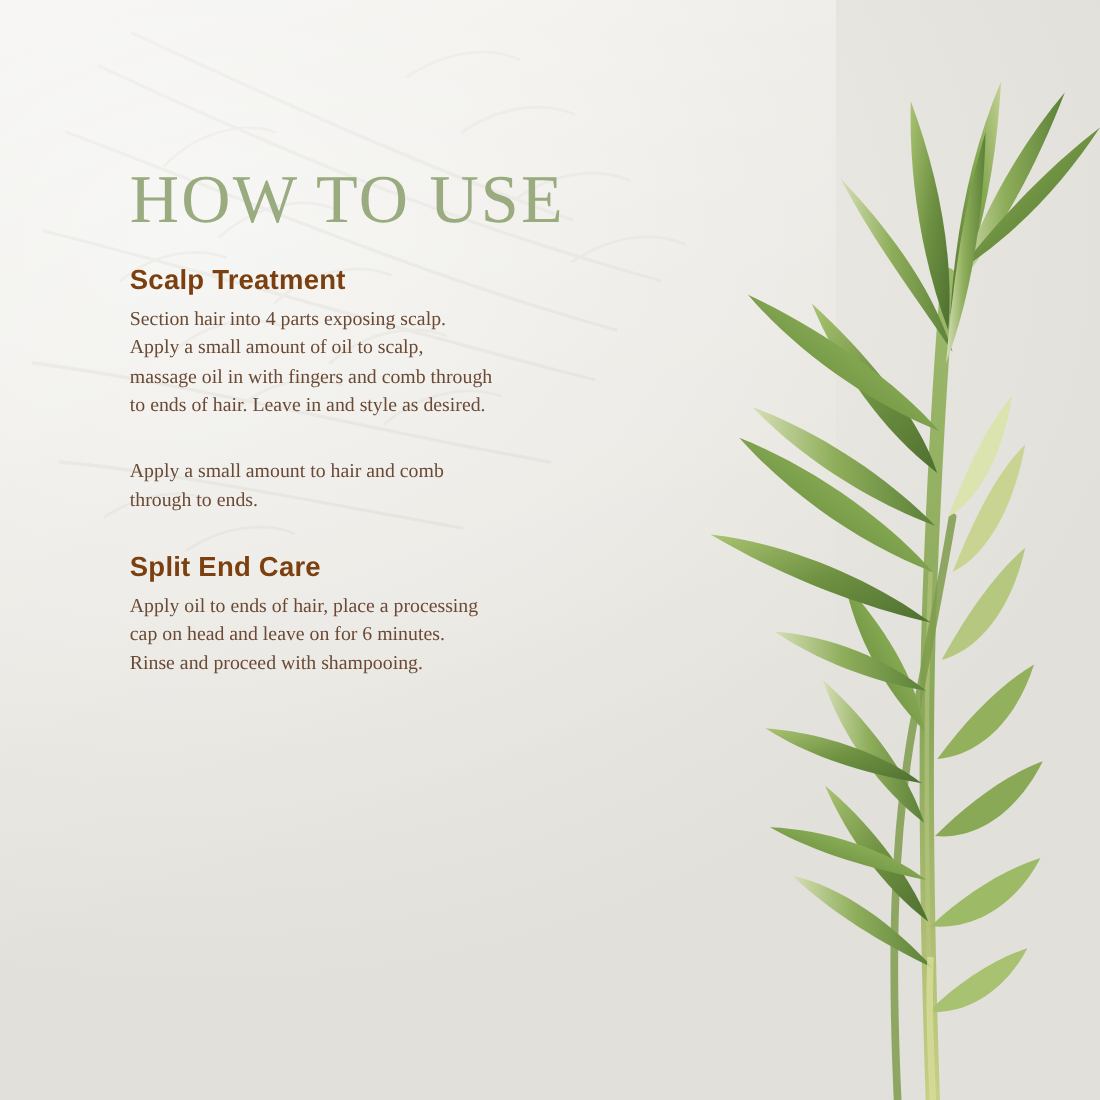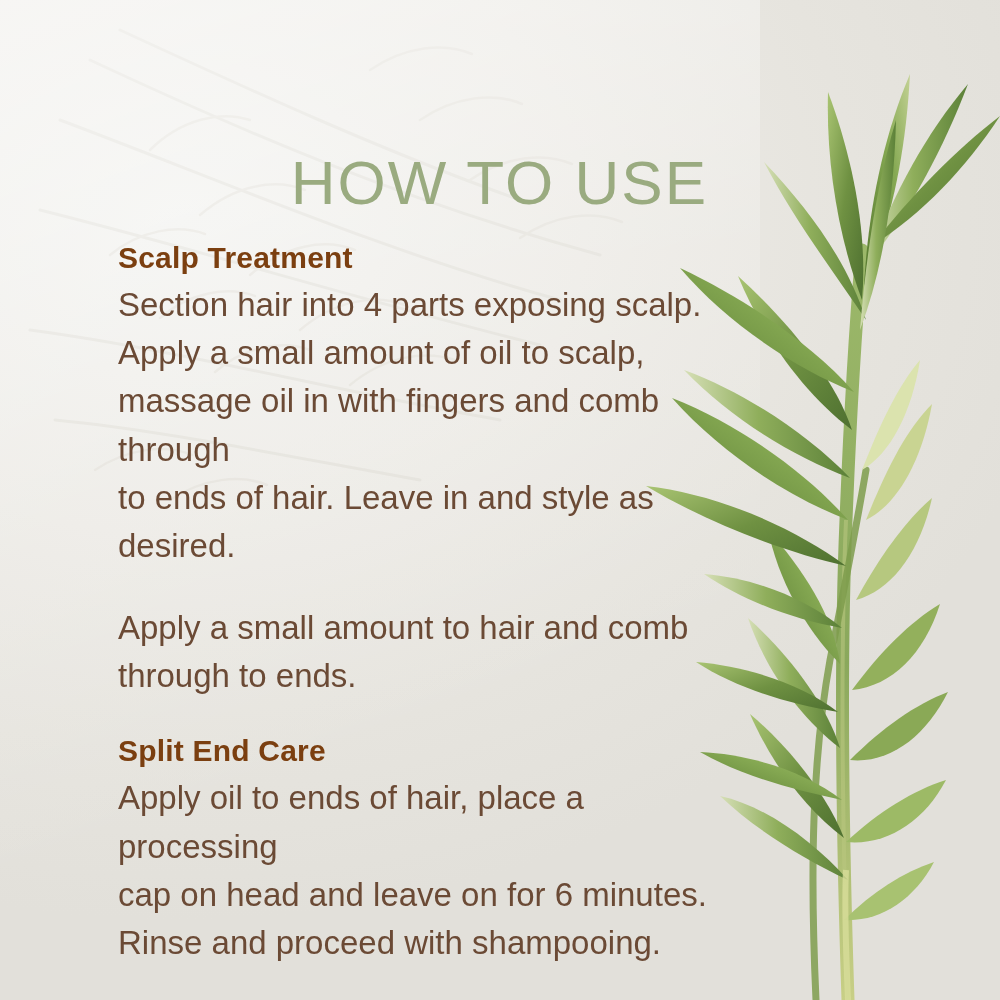--- a/index.html
+++ b/index.html
@@ -35,46 +35,45 @@
   }
 
   .content {
     position: absolute;
     left: 118px;
     top: 150px;
     width: 590px;
   }
 
   .heading {
-    font-family: Liberation Sans, sans-serif;
+    font-family: Liberation Serif, serif;
     font-size: 62px;
     letter-spacing: 2px;
     color: #9aab80;
     font-weight: 400;
     line-height: 1.05;
     margin: 0 0 26px 0;
     white-space: nowrap;
-    text-align: right;
   }
 
   .section { margin-bottom: 34px; }
   .section:last-child { margin-bottom: 0; }
 
   .section-title {
     font-family: "Liberation Sans", sans-serif;
     font-weight: bold;
-    font-size: 30px;
+    font-size: 25px;
     color: #7b3f10;
     margin: 0 0 6px 0;
     letter-spacing: 0.2px;
   }
 
   .section-body {
-    font-family: Liberation Sans, sans-serif;
-    font-size: 33px;
+    font-family: Liberation Serif, serif;
+    font-size: 18px;
     line-height: 1.46;
     color: #6b4a35;
     margin: 0;
     white-space: pre-line;
   }
 
   
   .sprig {
     position: absolute;
     right: 0;

